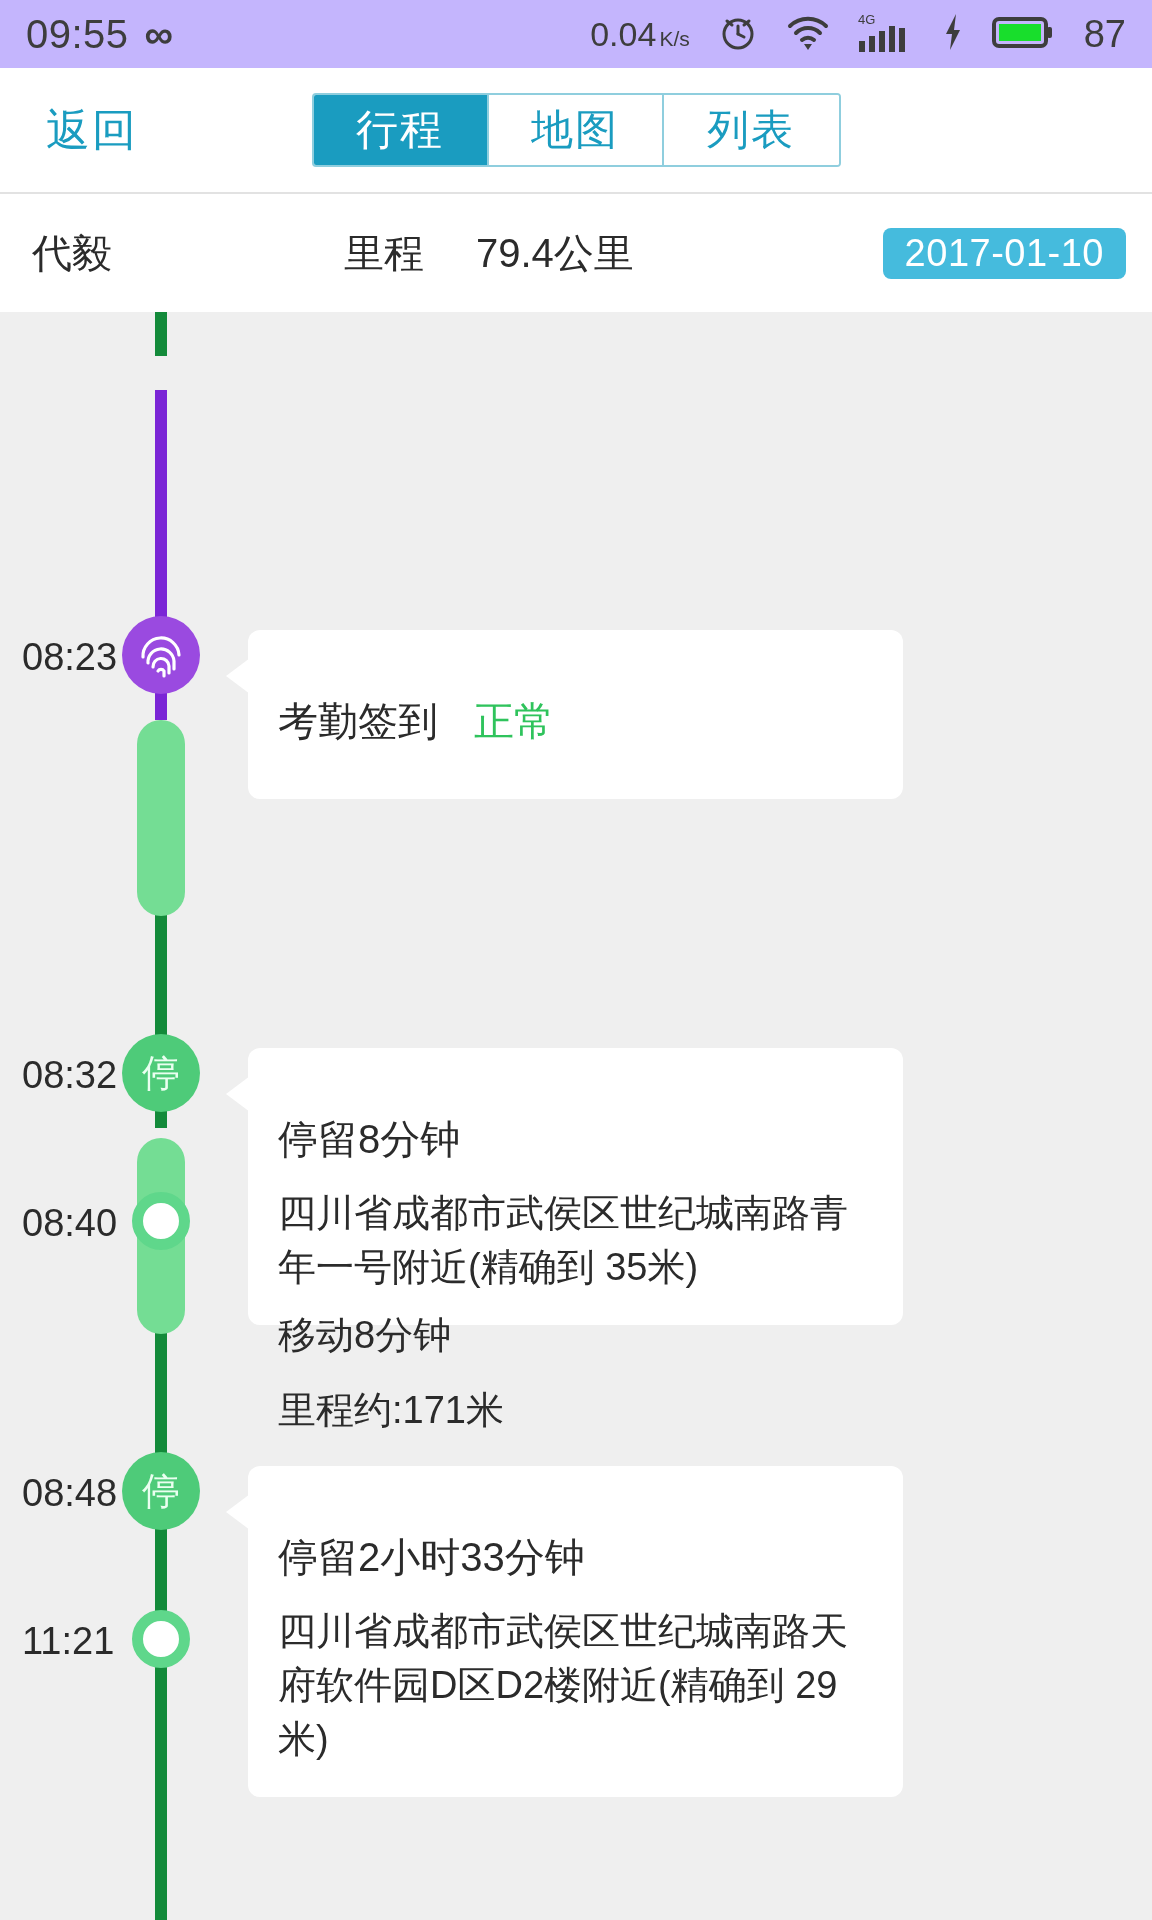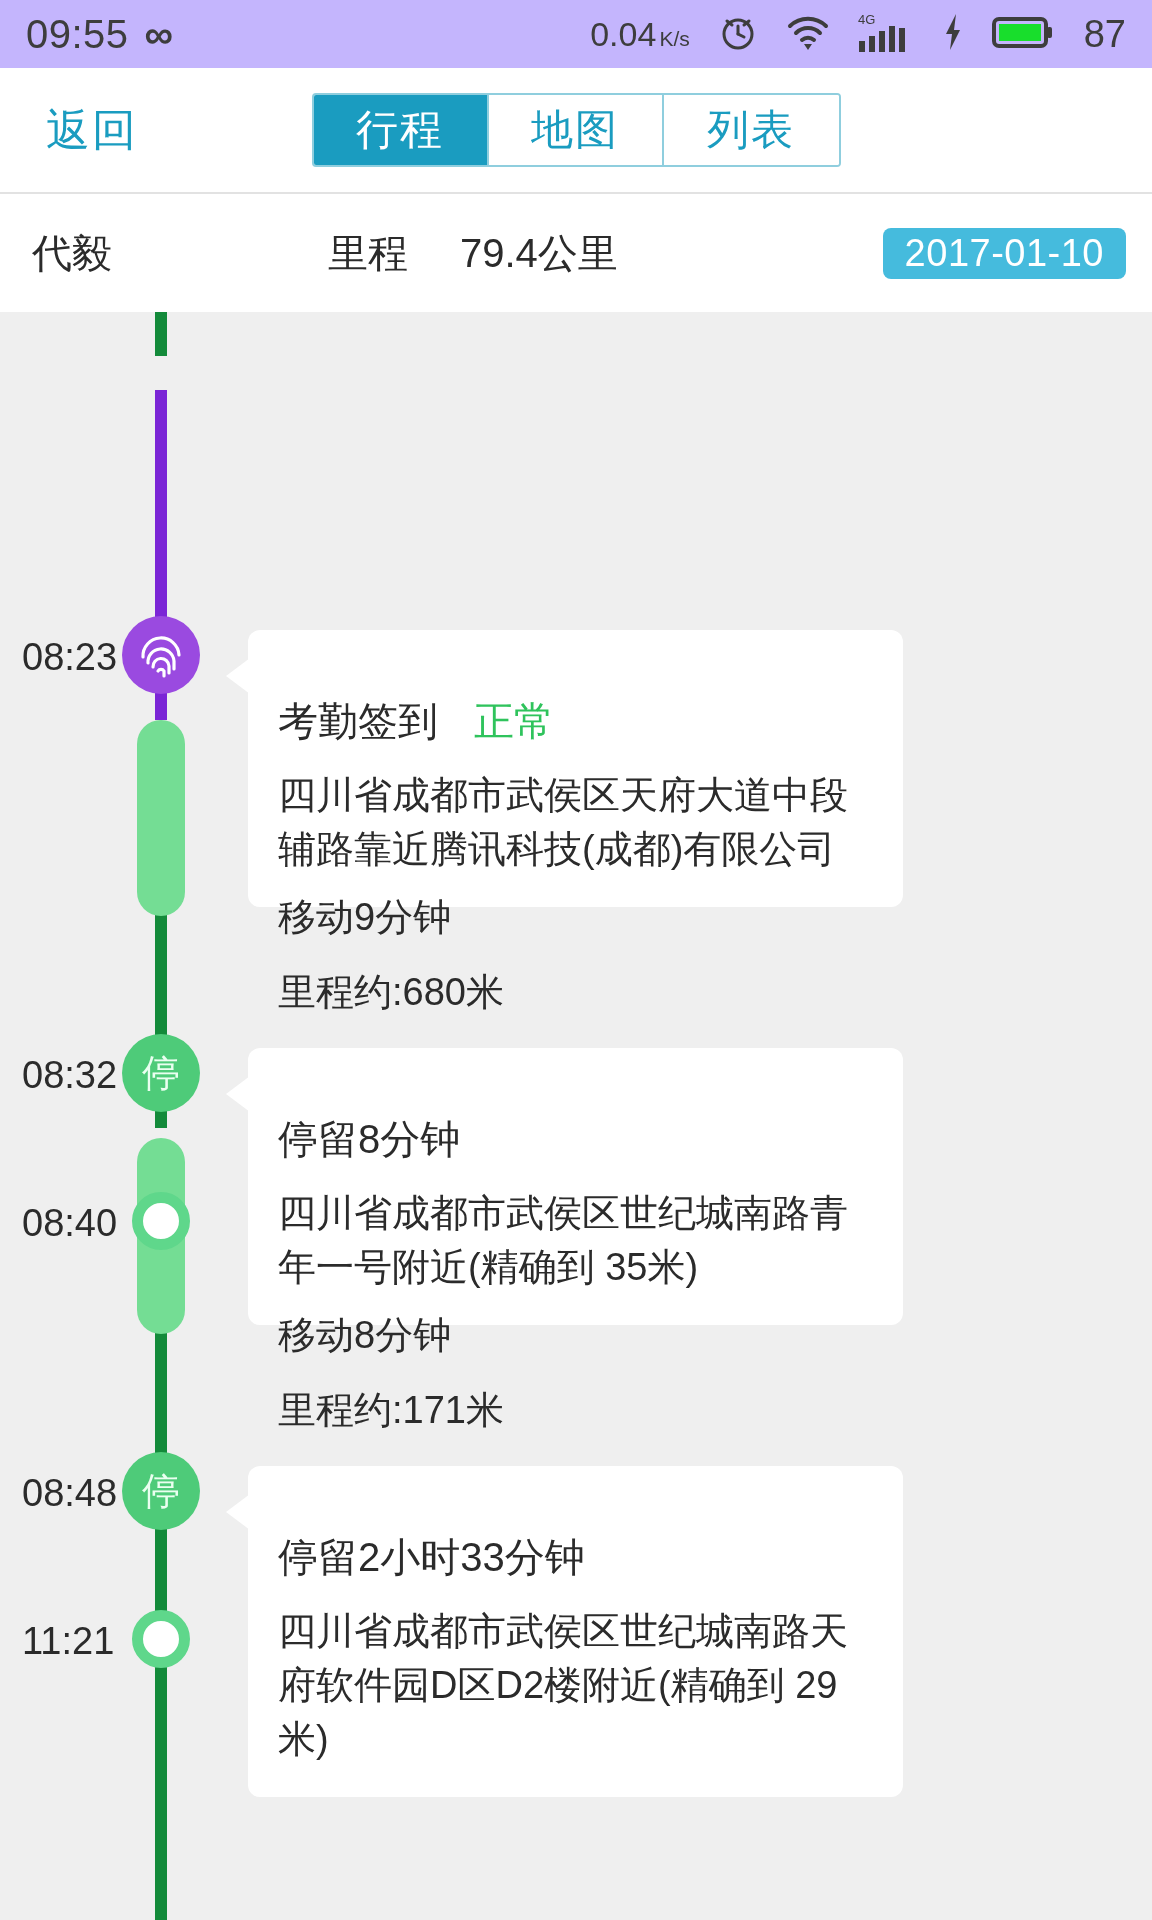--- a/index.html
+++ b/index.html
@@ -106,21 +106,21 @@
     align-items: center;
     padding: 0 26px 0 32px;
     position: relative;
   }
   .info-name {
     font-size: 40px;
     color: #2b2b2b;
   }
   .info-mid {
     position: absolute;
-    left: 328px;
+    left: 344px;
     display: flex;
     align-items: baseline;
   }
   .info-label {
     font-size: 40px;
     color: #2b2b2b;
   }
   .info-value {
     font-size: 40px;
     color: #2b2b2b;
@@ -338,27 +338,22 @@
         <path d="M18 38 A8 8 0 0 1 34 37 L34 44"></path>
         <path d="M23 42 A3.5 3.5 0 0 1 29 42 L29 47"></path>
       </g>
     </svg>
   </div>
   <div class="card" style="top:318px;">
     <div class="card-title-row">
       <span class="card-title">考勤签到</span>
       <span class="card-status">正常</span>
     </div>
-    <div class="card-addr">四川省成都市武侯区天府大道中段辅路靠近腾讯科技(成都)有限公司</div>
-  </div>
-
-  <div class="move-block" style="top:580px;">
-    <div class="move-line">移动9分钟</div>
-    <div class="move-line">里程约:680米</div>
-  </div>
+  </div>
+
 
   <div class="time-label" style="top:742px;">08:32</div>
   <div class="node stop" style="top:722px;">
     <span>停</span>
   </div>
   <div class="time-label" style="top:890px;">08:40</div>
   <div class="node endcap" style="top:880px;"></div>
 
   <div class="card" style="top:736px;">
     <div class="card-title-row">

